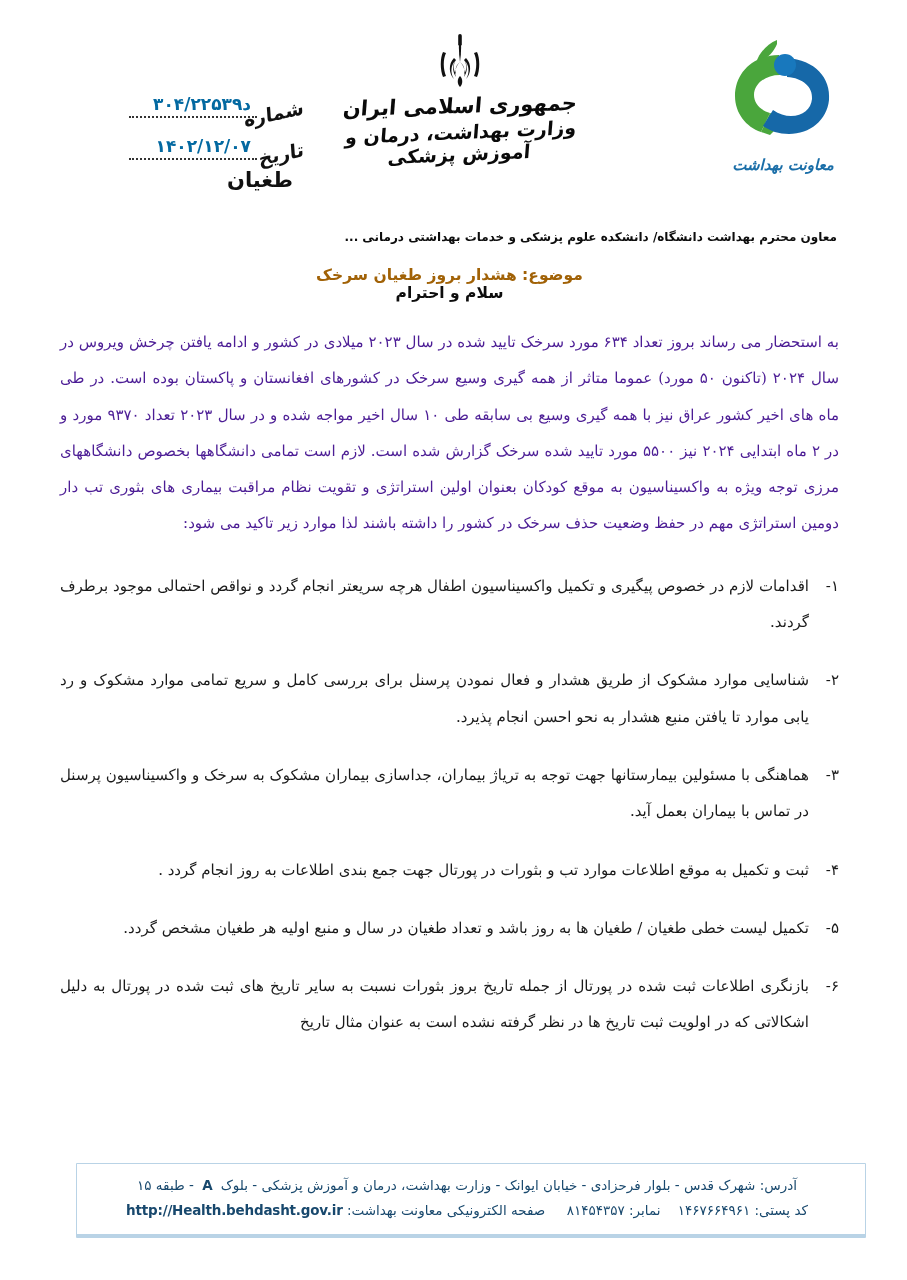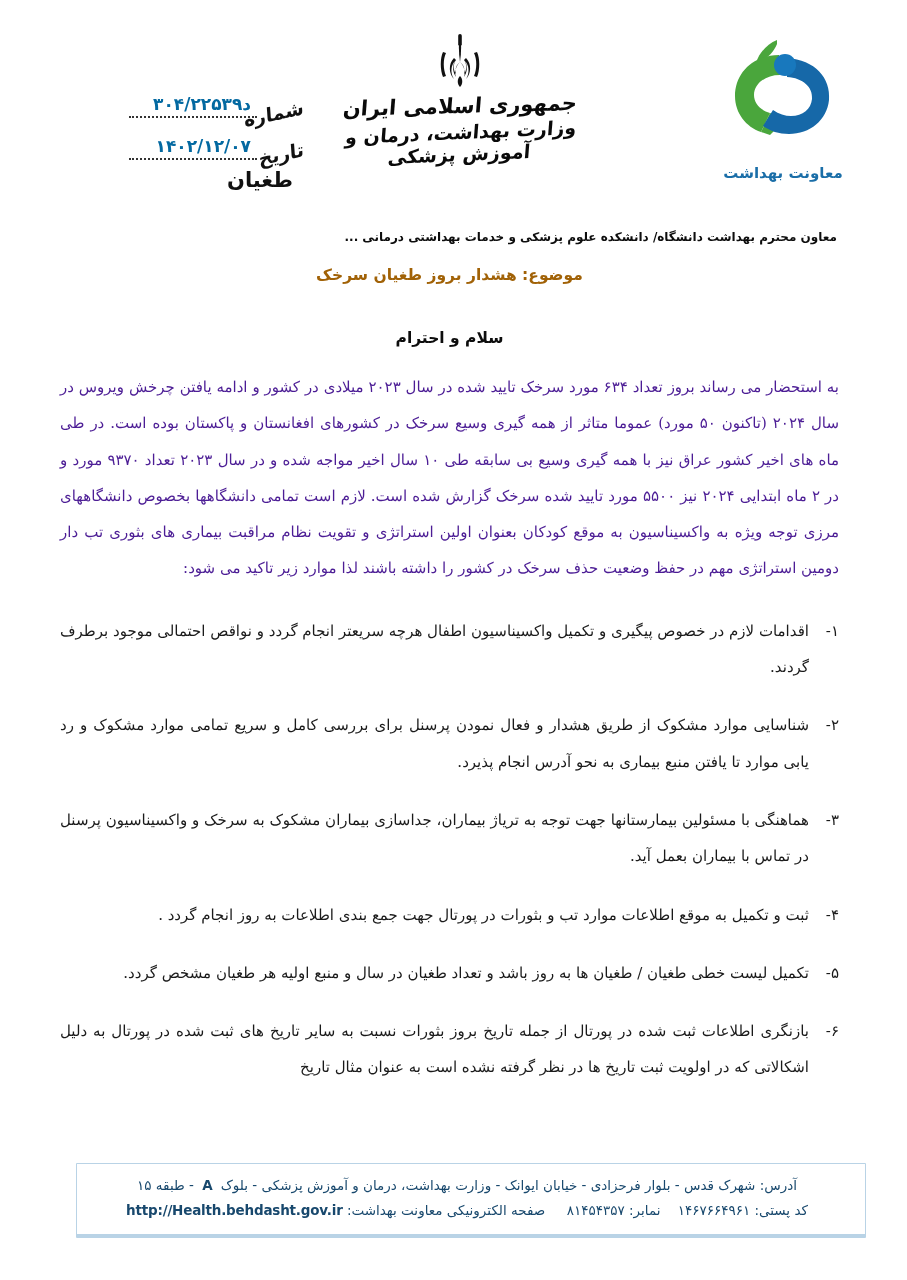--- a/index.html
+++ b/index.html
@@ -66,22 +66,23 @@
     left: 688px;
     top: 34px;
     width: 190px;
     text-align: center;
   }
   .deputy-caption {
     font-family: "DejaVu Sans", sans-serif;
     font-size: 15px;
     font-weight: 700;
     color: #1a6ea8;
-    margin-top: 14px;
+    margin-top: 6px;
     letter-spacing: -0.3px;
+    font-style: italic;
   }
 
   
   .stamp-block {
     position: absolute;
     left: 88px;
     top: 96px;
     width: 215px;
     direction: rtl;
   }
@@ -160,21 +161,20 @@
     letter-spacing: -0.2px;
   }
   .subject .subject-key { font-weight: 700; }
 
   .greeting {
     font-family: "DejaVu Sans", sans-serif;
     font-size: 15.5px;
     font-weight: 700;
     color: #0d0d0d;
     text-align: center;
-    margin-top: 45px;
     letter-spacing: -0.2px;
   }
 
   .para {
     font-family: "DejaVu Serif", "Liberation Serif", serif;
     font-size: 15px;
     color: #4c1d95;
     text-align: justify;
     text-align-last: right;
     line-height: 2.42;
@@ -314,21 +314,21 @@
 
     <p class="para">به استحضار می رساند بروز تعداد ۶۳۴ مورد سرخک تایید شده در سال ۲۰۲۳ میلادی در کشور و ادامه یافتن چرخش ویروس در سال ۲۰۲۴ (تاکنون ۵۰ مورد) عموما متاثر از همه گیری وسیع سرخک در کشورهای افغانستان و پاکستان بوده است. در طی ماه های اخیر کشور عراق نیز با همه گیری وسیع بی سابقه طی ۱۰ سال اخیر مواجه شده و در سال ۲۰۲۳ تعداد ۹۳۷۰ مورد و در ۲ ماه ابتدایی ۲۰۲۴ نیز ۵۵۰۰ مورد تایید شده سرخک گزارش شده است. لازم است تمامی دانشگاهها بخصوص دانشگاههای مرزی توجه ویژه به واکسیناسیون به موقع کودکان بعنوان اولین استراتژی و تقویت نظام مراقبت بیماری های بثوری تب دار دومین استراتژی مهم در حفظ وضعیت حذف سرخک در کشور را داشته باشند لذا موارد زیر تاکید می شود:</p>
 
     <ol class="list">
       <li class="list-item">
         <span class="list-marker">۱-</span>
         <span class="list-text">اقدامات لازم در خصوص پیگیری و تکمیل واکسیناسیون اطفال هرچه سریعتر انجام گردد و نواقص احتمالی موجود برطرف گردند.</span>
       </li>
       <li class="list-item">
         <span class="list-marker">۲-</span>
-        <span class="list-text">شناسایی موارد مشکوک از طریق هشدار و فعال نمودن پرسنل برای  بررسی کامل و سریع تمامی موارد مشکوک و رد یابی موارد تا یافتن منبع بیماری به نحو آدرس انجام پذیرد.</span>
+        <span class="list-text">شناسایی موارد مشکوک از طریق هشدار و فعال نمودن پرسنل برای  بررسی کامل و سریع تمامی موارد مشکوک و رد یابی موارد تا یافتن منبع هشدار به نحو احسن انجام پذیرد.</span>
       </li>
       <li class="list-item">
         <span class="list-marker">۳-</span>
         <span class="list-text">هماهنگی با مسئولین بیمارستانها جهت توجه به تریاژ بیماران، جداسازی بیماران مشکوک به سرخک و واکسیناسیون پرسنل در تماس با بیماران بعمل آید.</span>
       </li>
       <li class="list-item">
         <span class="list-marker">۴-</span>
         <span class="list-text">ثبت و تکمیل به موقع اطلاعات موارد تب و بثورات در پورتال جهت جمع بندی اطلاعات به روز انجام گردد .</span>
       </li>
       <li class="list-item">

